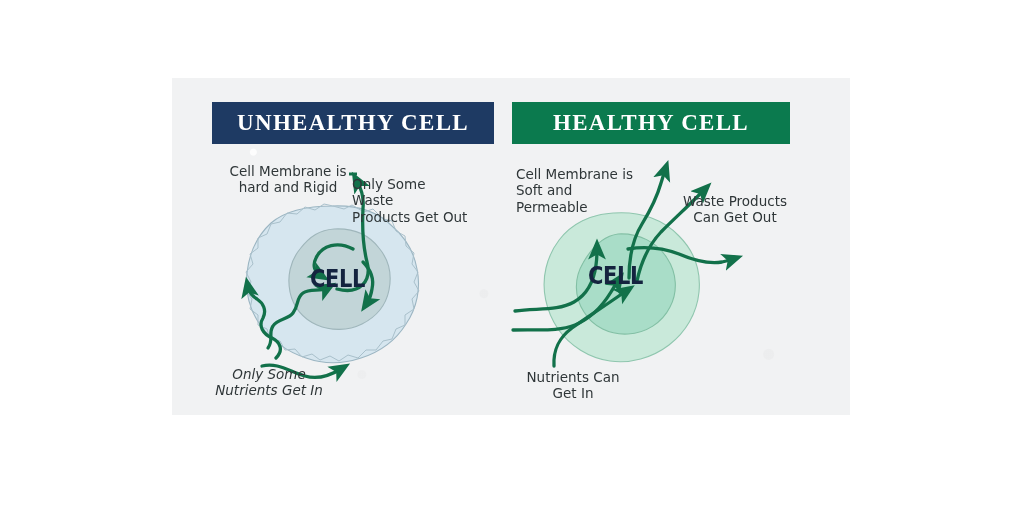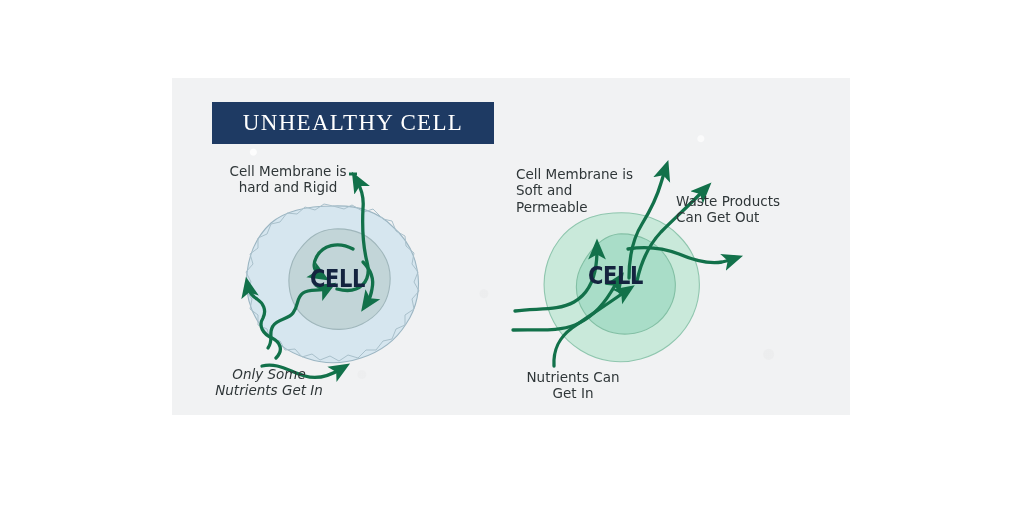--- a/index.html
+++ b/index.html
@@ -43,21 +43,21 @@
 
   .col-header {
     position: absolute;
     top: 102px;
     height: 42px;
     display: flex;
     align-items: center;
     justify-content: center;
     color: #ffffff;
     font-family: "Liberation Serif", serif;
-    font-weight: normal;
+    font-weight: bold;
     font-size: 23px;
     letter-spacing: 1.3px;
   }
   #header-unhealthy {
     left: 212px;
     width: 282px;
     background: #1e3a63;
   }
   #header-healthy {
     left: 512px;
@@ -83,21 +83,21 @@
     white-space: pre-line;
   }
   .anno.center { text-align: center; }
   .anno.left   { text-align: left; }
 
   #lbl-u-membrane { left: 228px; top: 163px; width: 120px; }
   #lbl-u-waste    { left: 352px; top: 176px; width: 116px; }
   #lbl-u-nutrient { left: 205px; top: 366px; width: 128px; font-style: italic; }
 
   #lbl-h-membrane { left: 516px; top: 166px; width: 130px; text-align: left; }
-  #lbl-h-waste    { left: 676px; top: 193px; width: 118px; text-align: left; }
+  #lbl-h-waste    { left: 676px; top: 193px; width: 118px; text-align: center; }
   #lbl-h-nutrient { left: 518px; top: 369px; width: 110px; }
 
   .cell-word {
     position: absolute;
     font-family: "DejaVu Sans", sans-serif;
     font-weight: bold;
     font-size: 25px;
     color: #14233f;
     letter-spacing: -0.5px;
     transform: scaleX(0.84);
@@ -108,20 +108,21 @@
 </style>
 </head>
 <body>
 
 <div id="canvas">
 
   <div id="panel"></div>
 
   <div class="col-header" id="header-unhealthy">UNHEALTHY CELL</div>
 
+  <div class="col-header" id="header-healthy">HEALTHY CELL</div>
 
   <svg class="diagram-svg" viewBox="0 0 1024 512">
     <defs>
       <marker id="ah" markerWidth="7" markerHeight="7" refX="3.2" refY="3" orient="auto">
         <path d="M0,0.3 L6.4,3 L0,5.7 L1.5,3 Z" fill="#12714a"></path>
       </marker>
     </defs>
 
     <g>
 
@@ -212,20 +213,22 @@
                C614,287 616,284 618,281" marker-end="url(#ah)"></path>
 
       <path d="M554,366 C553,348 560,337 572,328 C586,318 600,309 613,300
                C619,296 623,293 626,291" marker-end="url(#ah)"></path>
     </g>
   </svg>
 
   <div class="anno center" id="lbl-u-membrane">Cell Membrane is
 hard and Rigid</div>
 
+  <div class="anno left" id="lbl-u-waste">Only Some Waste
+Products Get Out</div>
 
   <div class="anno center" id="lbl-u-nutrient">Only Some
 Nutrients Get In</div>
 
   <div class="anno left" id="lbl-h-membrane">Cell Membrane is
 Soft and Permeable</div>
 
   <div class="anno left" id="lbl-h-waste">Waste Products
 Can Get Out</div>
 

